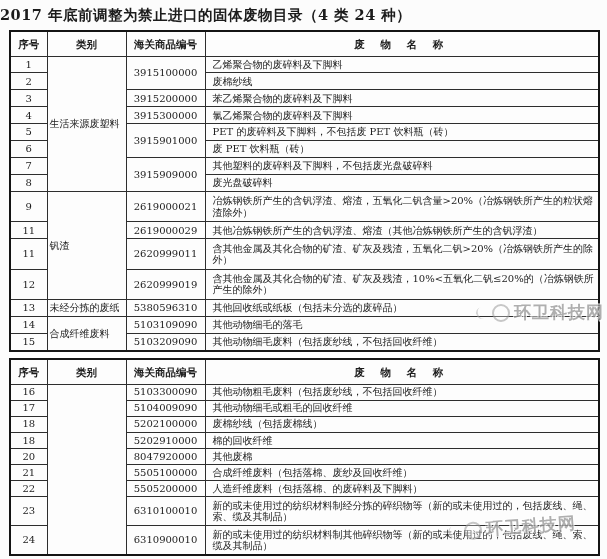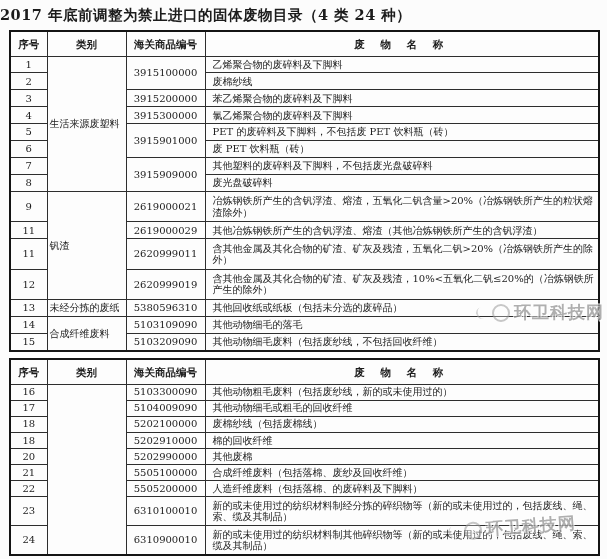--- a/index.html
+++ b/index.html
@@ -159,40 +159,40 @@
       <tr class="hdr">
     <th>序号</th>
     <th>类别</th>
     <th>海关商品编号</th>
     <th class="name-h">废 物 名 称</th>
   </tr>
   <tr>
     <td class="seq">16</td>
     <td class="cat" rowspan="9"></td>
     <td class="code">5103300090</td>
-    <td class="name">其他动物粗毛废料（包括废纱线，新的或未使用过的）</td>
+    <td class="name">其他动物粗毛废料（包括废纱线，不包括回收纤维）</td>
   </tr>
   <tr>
     <td class="seq">17</td>
     <td class="code">5104009090</td>
     <td class="name">其他动物细毛或粗毛的回收纤维</td>
   </tr>
   <tr>
     <td class="seq">18</td>
     <td class="code">5202100000</td>
     <td class="name">废棉纱线（包括废棉线）</td>
   </tr>
   <tr>
     <td class="seq">18</td>
     <td class="code">5202910000</td>
     <td class="name">棉的回收纤维</td>
   </tr>
   <tr>
     <td class="seq">20</td>
-    <td class="code">5202990000</td>
+    <td class="code">8047920000</td>
     <td class="name">其他废棉</td>
   </tr>
   <tr>
     <td class="seq">21</td>
     <td class="code">5505100000</td>
     <td class="name">合成纤维废料（包括落棉、废纱及回收纤维）</td>
   </tr>
   <tr>
     <td class="seq">22</td>
     <td class="code">5505200000</td>

